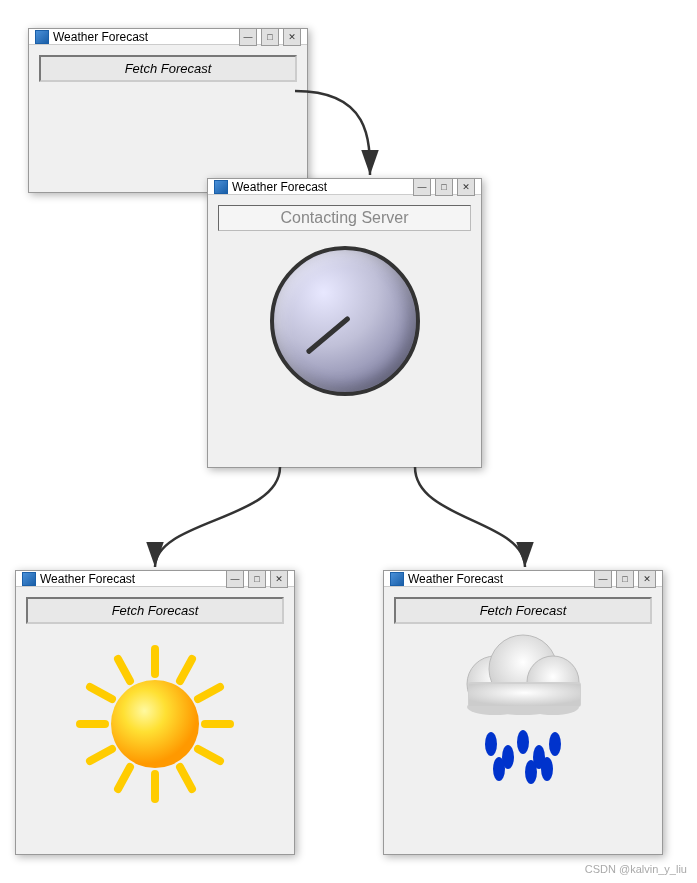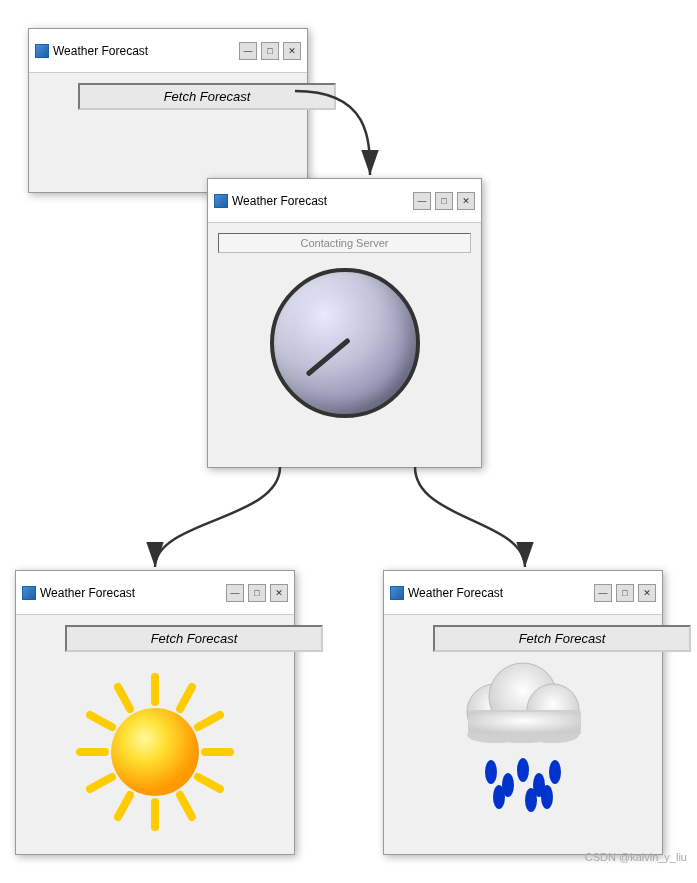--- a/index.html
+++ b/index.html
@@ -15,21 +15,21 @@
     
     .window {
       position: absolute;
       background: #f0f0f0;
       border: 1px solid #999;
       box-shadow: 2px 2px 8px rgba(0,0,0,0.3);
     }
     .title-bar {
       background: #fff;
       border-bottom: 1px solid #ccc;
-      height: 44px;
+      height: 16px;
       display: flex;
       align-items: center;
       padding: 0 6px;
       gap: 4px;
     }
     .title-bar-icon {
       width: 14px;
       height: 14px;
       background: linear-gradient(135deg, #4a90d9, #1a5fa8);
       border: 1px solid #1a5fa8;
@@ -64,21 +64,20 @@
     .fetch-btn {
       width: 100%;
       padding: 4px 8px;
       border: 2px inset #ccc;
       background: #e8e8e8;
       font-size: 13px;
       color: #000;
       text-align: center;
       cursor: pointer;
       font-style: italic;
-      margin-left: 39px;
     }
 
     
     .window-1 {
       left: 28px;
       top: 28px;
       width: 280px;
       height: 165px;
     }
 
@@ -136,33 +135,33 @@
       text-align: center;
       font-size: 14px;
       margin-top: 5px;
     }
     .sunny-label { color: #e69900; }
     .rainy-label { color: #555; }
 
     
     .watermark {
       position: absolute;
-      bottom: 20px;
+      bottom: 8px;
       right: 10px;
       font-size: 11px;
       color: #aaa;
     }
 
     
     .server-input {
       width: 100%;
       padding: 3px 6px;
       border: 1px inset #bbb;
       background: #f5f5f5;
-      font-size: 11px;
+      font-size: 16px;
       color: #888;
       text-align: center;
     }
   </style>
 </head>
 <body>
 
 <div class="window window-1">
   <div class="title-bar">
     <div class="title-bar-icon"></div>

